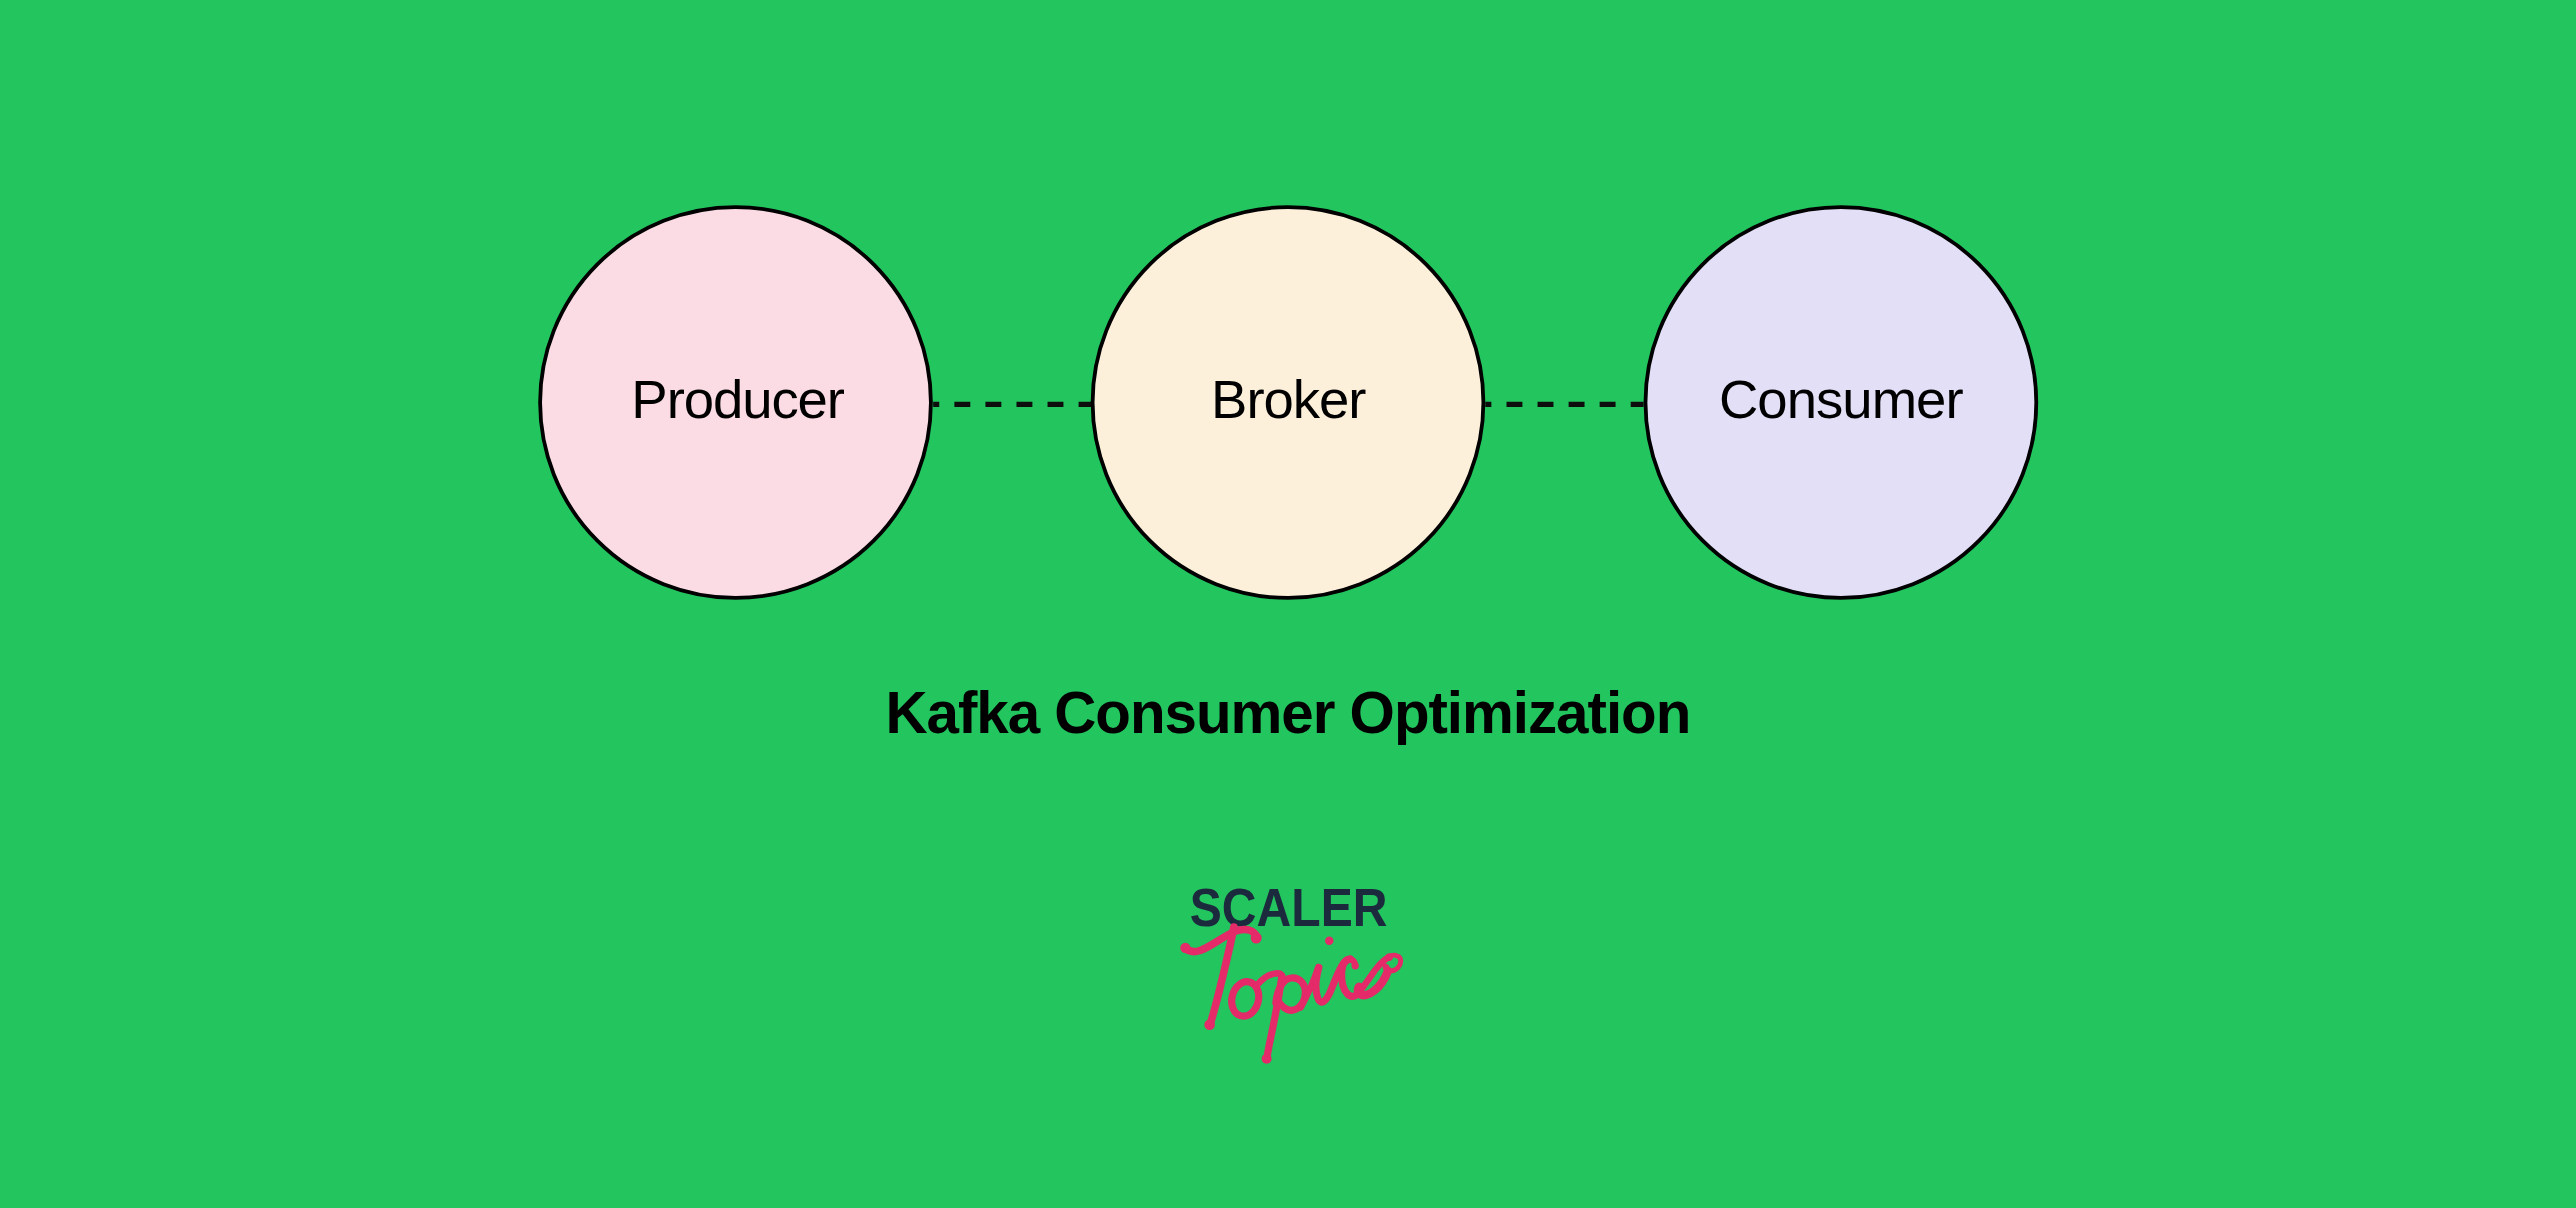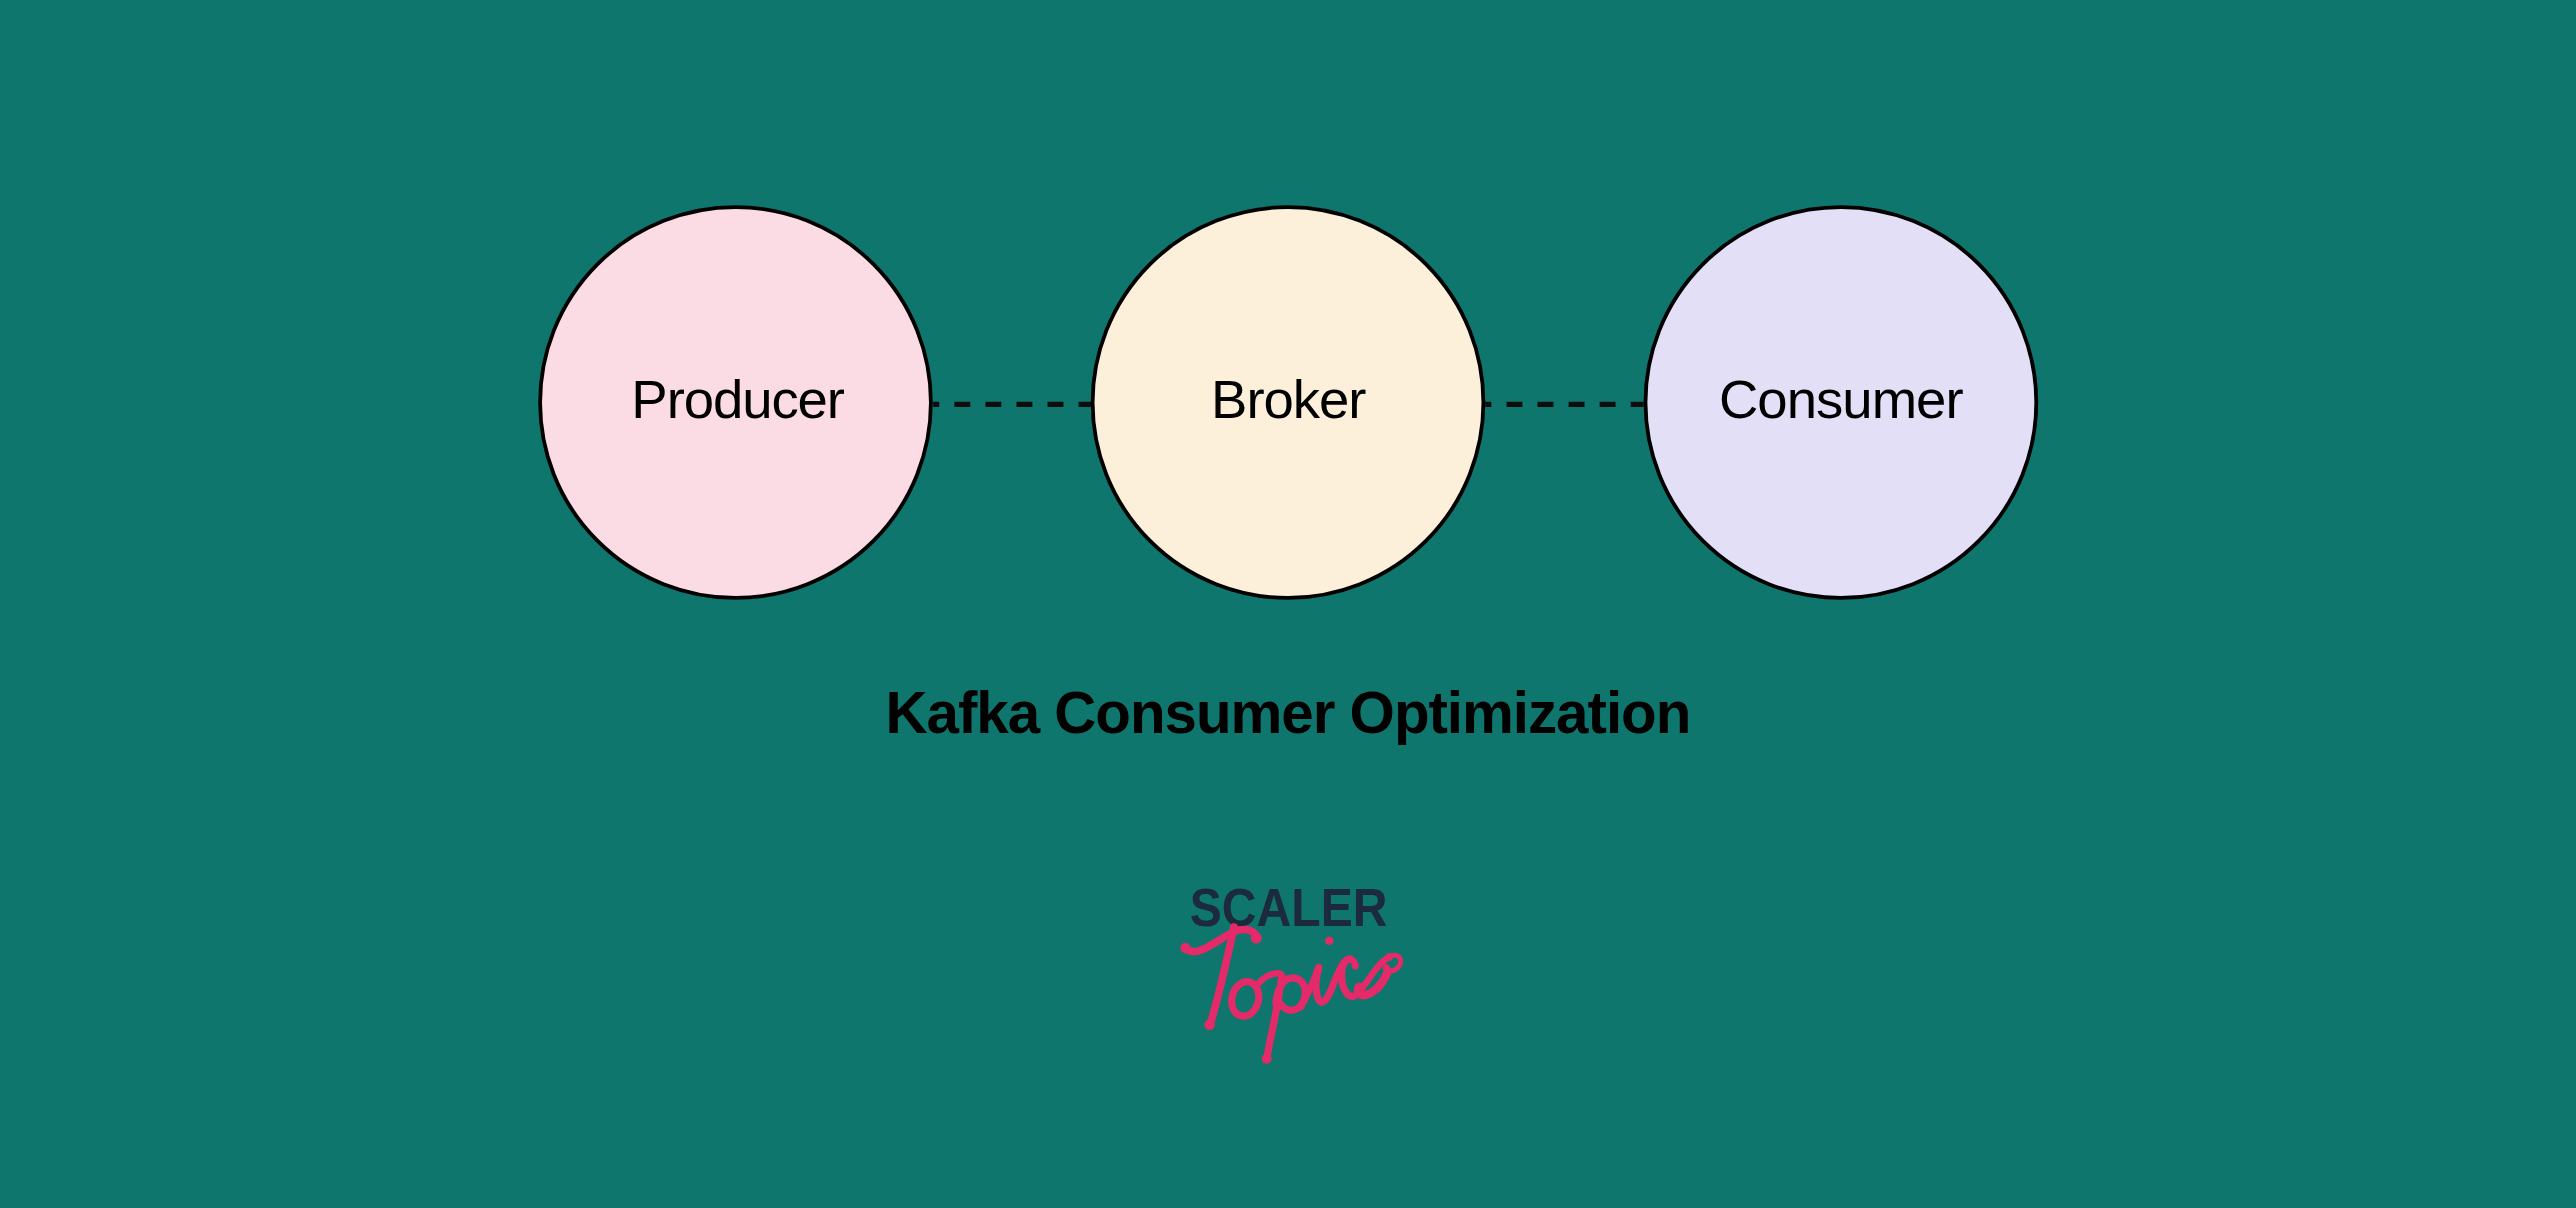--- a/index.html
+++ b/index.html
@@ -4,21 +4,21 @@
 <style>
   html, body {
     margin: 0;
     padding: 0;
     background: #ffffff;
   }
   .stage {
     position: relative;
     width: 2576px;
     height: 1208px;
-    background: #0f766e;
+    background: #22c55e;
     overflow: hidden;
     font-family: "Liberation Sans", sans-serif;
   }
   .diagram-svg {
     position: absolute;
     left: 0;
     top: 0;
     display: block;
   }
   .node-label {

